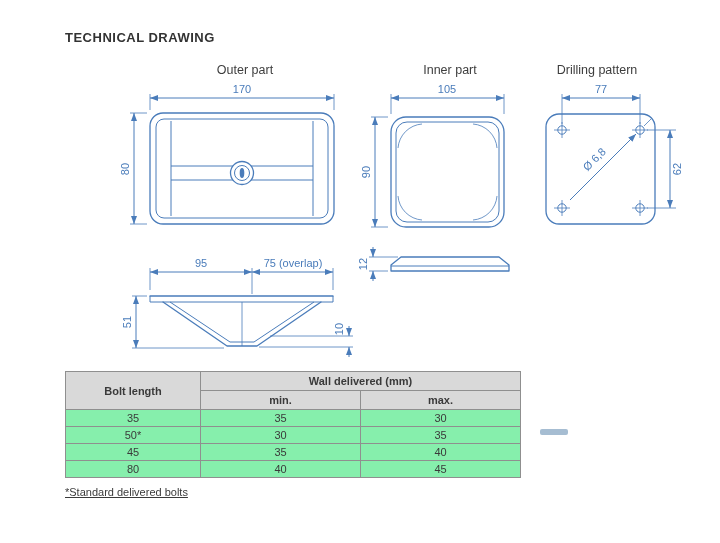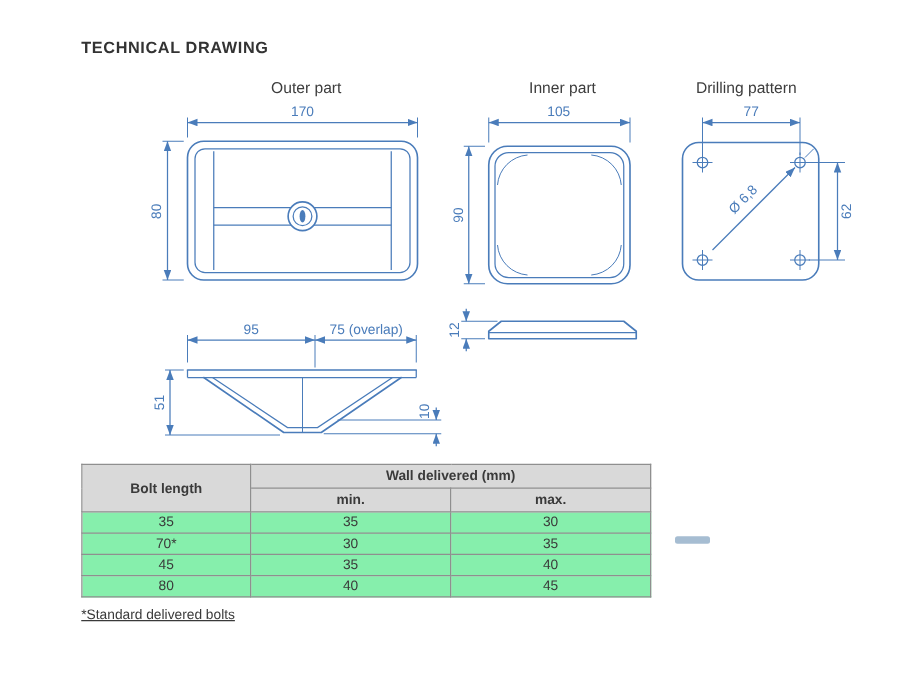--- a/index.html
+++ b/index.html
@@ -203,21 +203,21 @@
         <th>max.</th>
       </tr>
     </thead>
     <tbody>
       <tr>
         <td>35</td>
         <td>35</td>
         <td>30</td>
       </tr>
       <tr>
-        <td>70*</td>
+        <td>50*</td>
         <td>30</td>
         <td>35</td>
       </tr>
       <tr>
         <td>45</td>
         <td>35</td>
         <td>40</td>
       </tr>
       <tr>
         <td>80</td>

